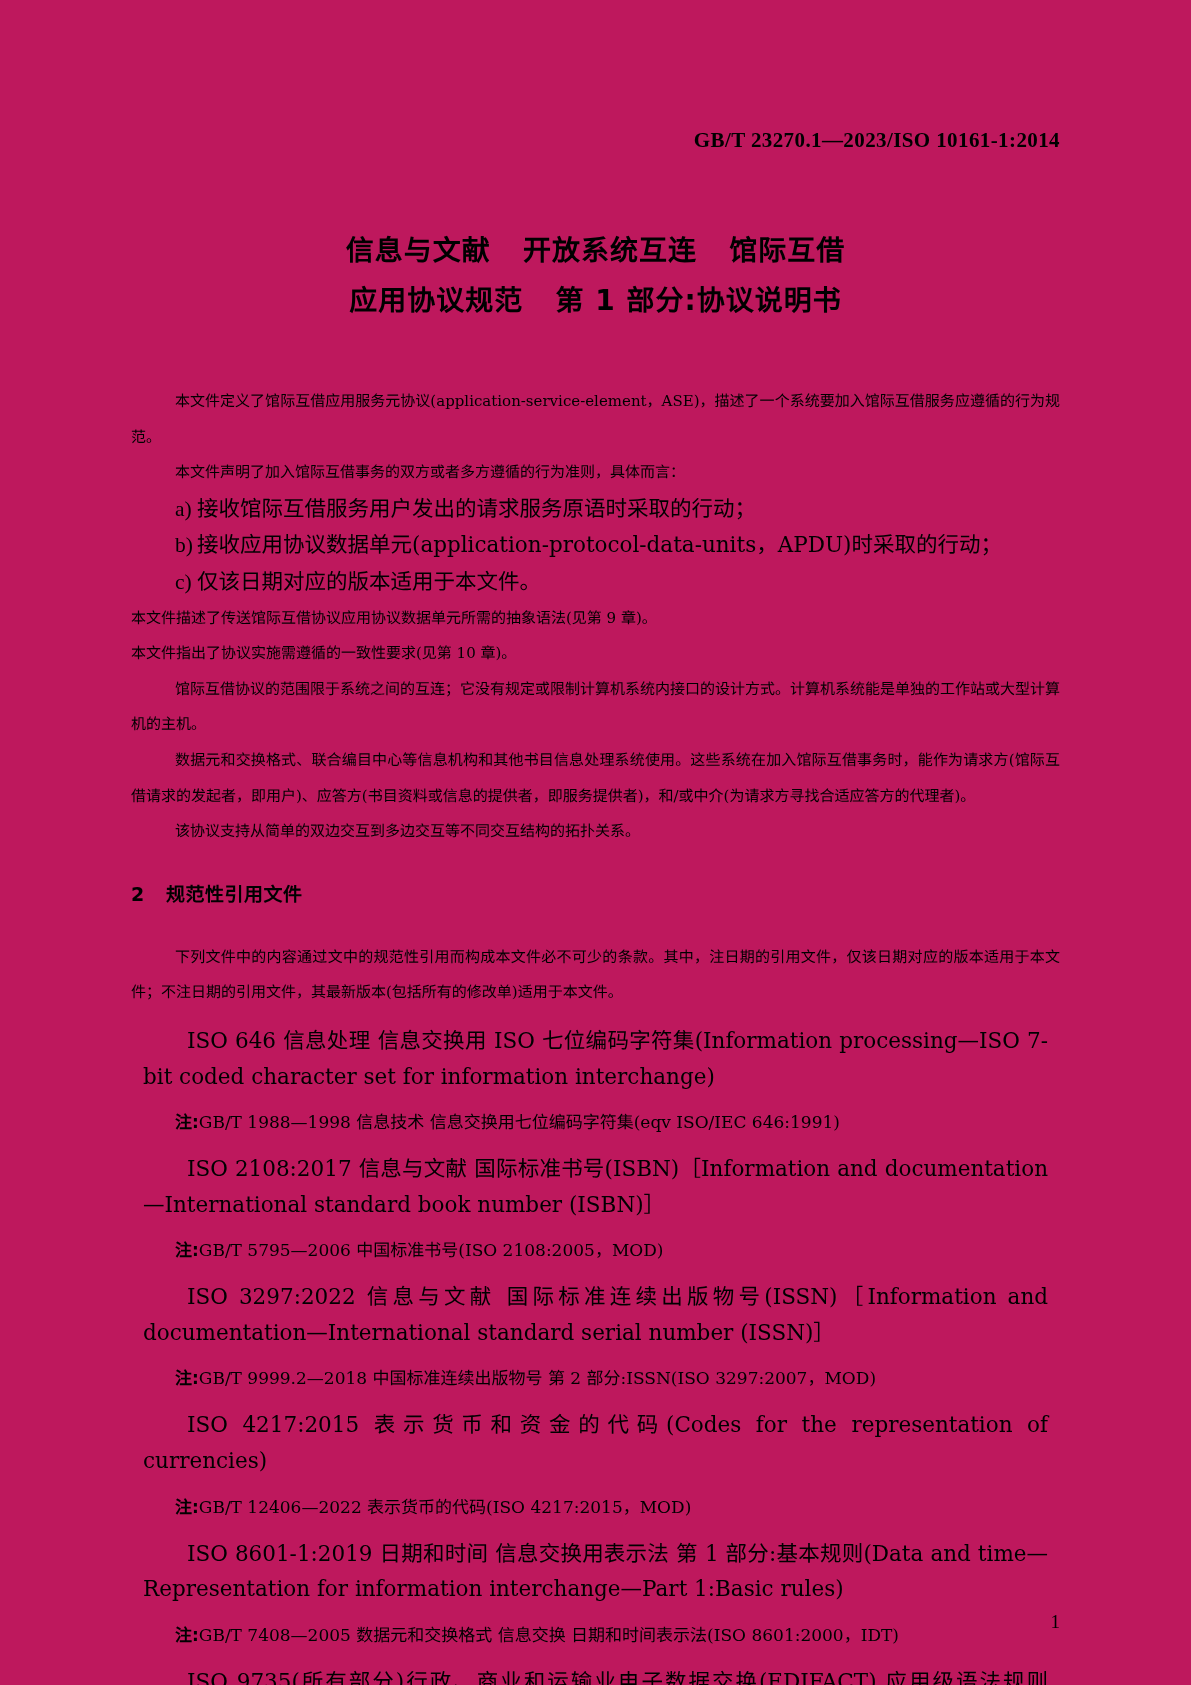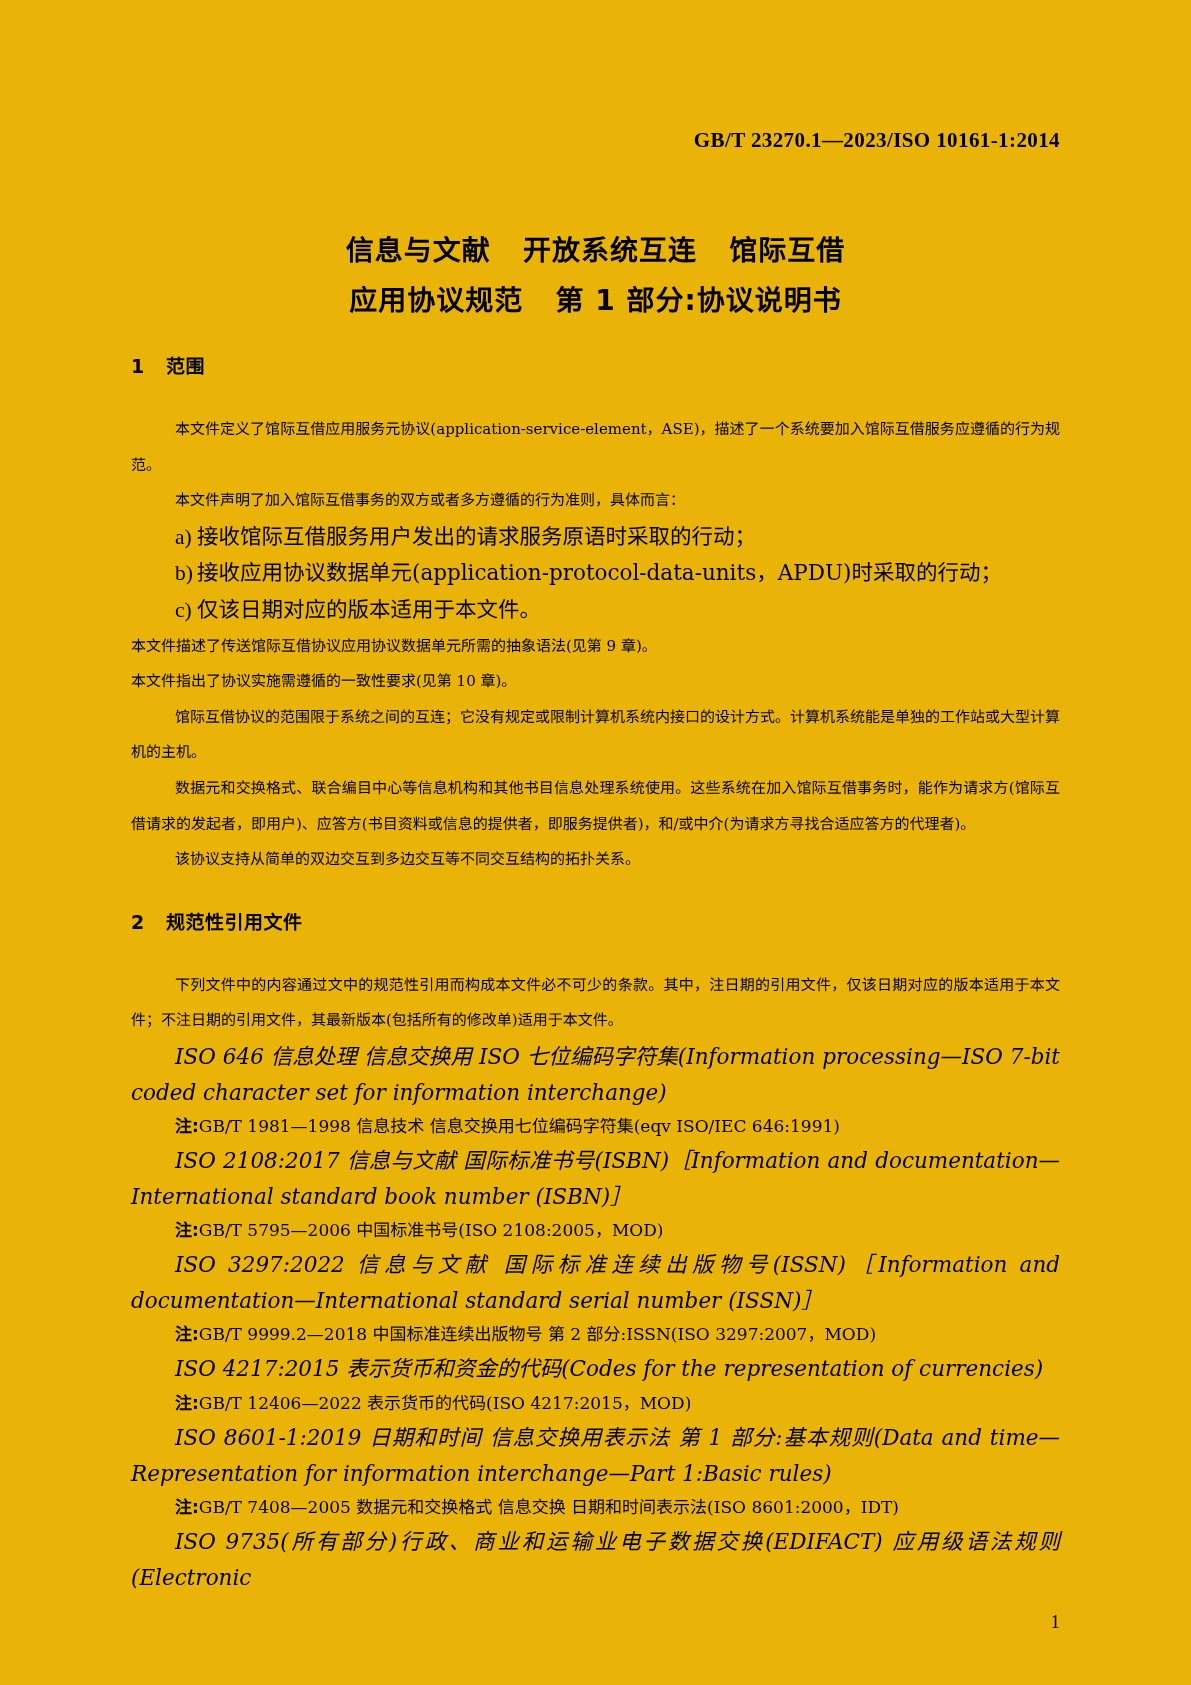--- a/index.html
+++ b/index.html
@@ -10,21 +10,21 @@
   }
   body {
     font-family: "DejaVu Serif", "Liberation Serif", serif;
     color: #000000;
   }
   .page {
     position: relative;
     width: 1191px;
     height: 1685px;
     margin: 0 auto;
-    background: #eab308;
+    background: #be185d;
     box-sizing: border-box;
     overflow: hidden;
   }
 
   
   .running-head {
     position: absolute;
     top: 128px;
     left: 0;
     right: 131px;
@@ -106,27 +106,26 @@
     width: 66px;
     flex: 0 0 66px;
     padding-left: 44px;
     box-sizing: border-box;
     font-family: "Liberation Serif", "DejaVu Serif", serif;
   }
   ul.alpha-list li .item-text { flex: 1 1 auto; }
 
   
   p.ref {
-    margin: 0;
+    margin: 12px;
     font-size: 21.5px;
     line-height: 35.6px;
     text-align: justify;
     text-justify: inter-ideograph;
     text-indent: 44px;
-    font-style: italic;
   }
   p.note {
     margin: 0;
     font-size: 17px;
     line-height: 33px;
     text-indent: 44px;
   }
   p.note .note-label {
     font-family: "DejaVu Sans", "Liberation Sans", sans-serif;
     font-weight: bold;
@@ -151,21 +150,20 @@
 
   <div class="running-head">GB/T 23270.1—2023/ISO 10161-1:2014</div>
 
   <div class="doc-title">
     <span class="line">信息与文献   开放系统互连   馆际互借</span>
     <span class="line">应用协议规范   第 1 部分:协议说明书</span>
   </div>
 
   <div class="content">
 
-    <h2 class="clause clause-1">1   范围</h2>
 
     <div class="gap-after-head"></div>
 
     <p class="para indent">本文件定义了馆际互借应用服务元协议(application-service-element，ASE)，描述了一个系统要加入馆际互借服务应遵循的行为规范。</p>
     <p class="para indent">本文件声明了加入馆际互借事务的双方或者多方遵循的行为准则，具体而言：</p>
 
     <ul class="alpha-list">
       <li>
         <span class="marker">a)</span>
         <span class="item-text">接收馆际互借服务用户发出的请求服务原语时采取的行动；</span>
@@ -188,21 +186,21 @@
 
     <div class="gap-before-head"></div>
 
     <h2 class="clause">2   规范性引用文件</h2>
 
     <div class="gap-after-head2"></div>
 
     <p class="para indent">下列文件中的内容通过文中的规范性引用而构成本文件必不可少的条款。其中，注日期的引用文件，仅该日期对应的版本适用于本文件；不注日期的引用文件，其最新版本(包括所有的修改单)适用于本文件。</p>
 
     <p class="ref">ISO 646   信息处理   信息交换用 ISO 七位编码字符集(Information processing—ISO 7-bit coded character set for information interchange)</p>
-    <p class="note"><span class="note-label">注:</span><span>GB/T 1981—1998   信息技术   信息交换用七位编码字符集(eqv ISO/IEC 646:1991)</span></p>
+    <p class="note"><span class="note-label">注:</span><span>GB/T 1988—1998   信息技术   信息交换用七位编码字符集(eqv ISO/IEC 646:1991)</span></p>
 
     <p class="ref">ISO 2108:2017   信息与文献   国际标准书号(ISBN)［Information and documentation—International standard book number (ISBN)］</p>
     <p class="note"><span class="note-label">注:</span><span>GB/T 5795—2006   中国标准书号(ISO 2108:2005，MOD)</span></p>
 
     <p class="ref">ISO 3297:2022   信息与文献   国际标准连续出版物号(ISSN)［Information and documentation—International standard serial number (ISSN)］</p>
     <p class="note"><span class="note-label">注:</span><span>GB/T 9999.2—2018   中国标准连续出版物号   第 2 部分:ISSN(ISO 3297:2007，MOD)</span></p>
 
     <p class="ref">ISO 4217:2015   表示货币和资金的代码(Codes for the representation of currencies)</p>
     <p class="note"><span class="note-label">注:</span><span>GB/T 12406—2022   表示货币的代码(ISO 4217:2015，MOD)</span></p>
 

